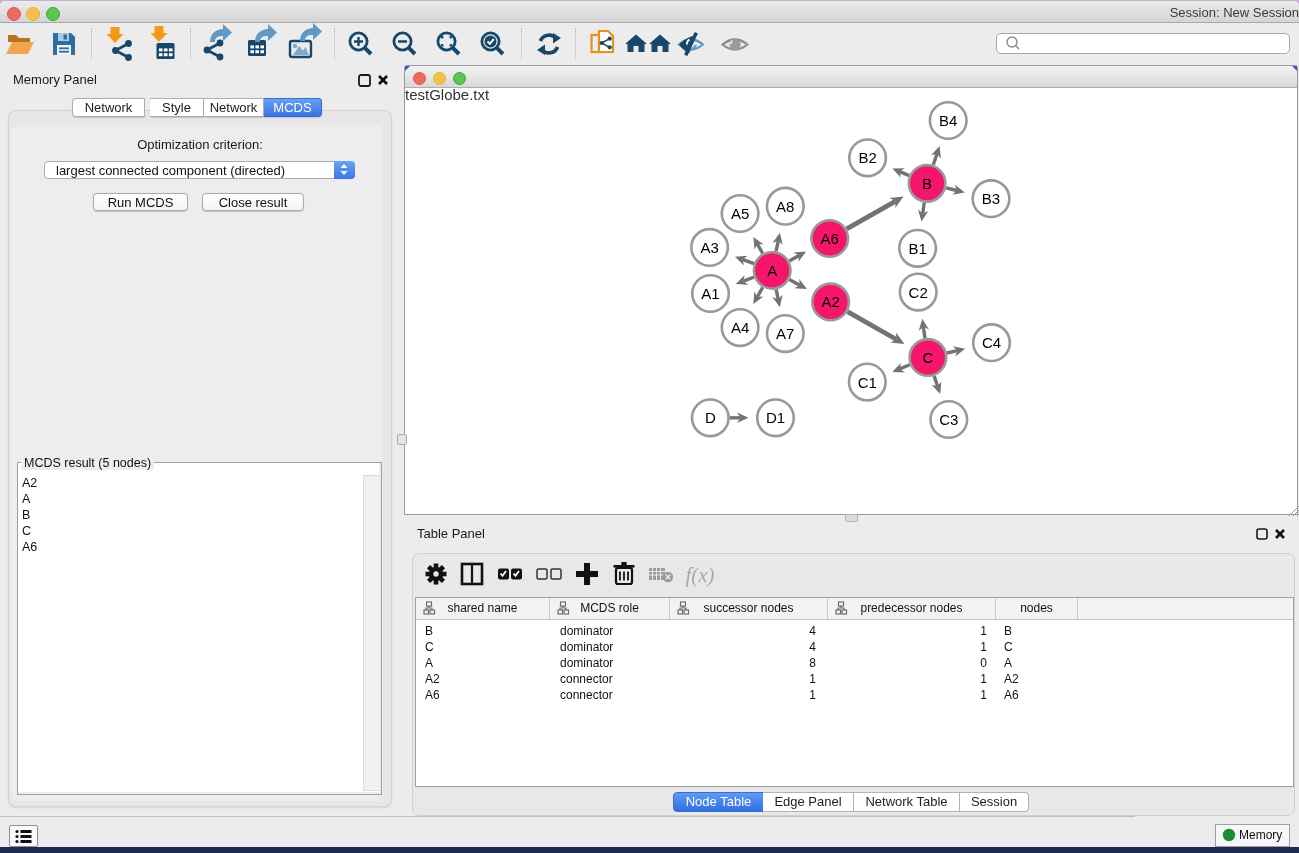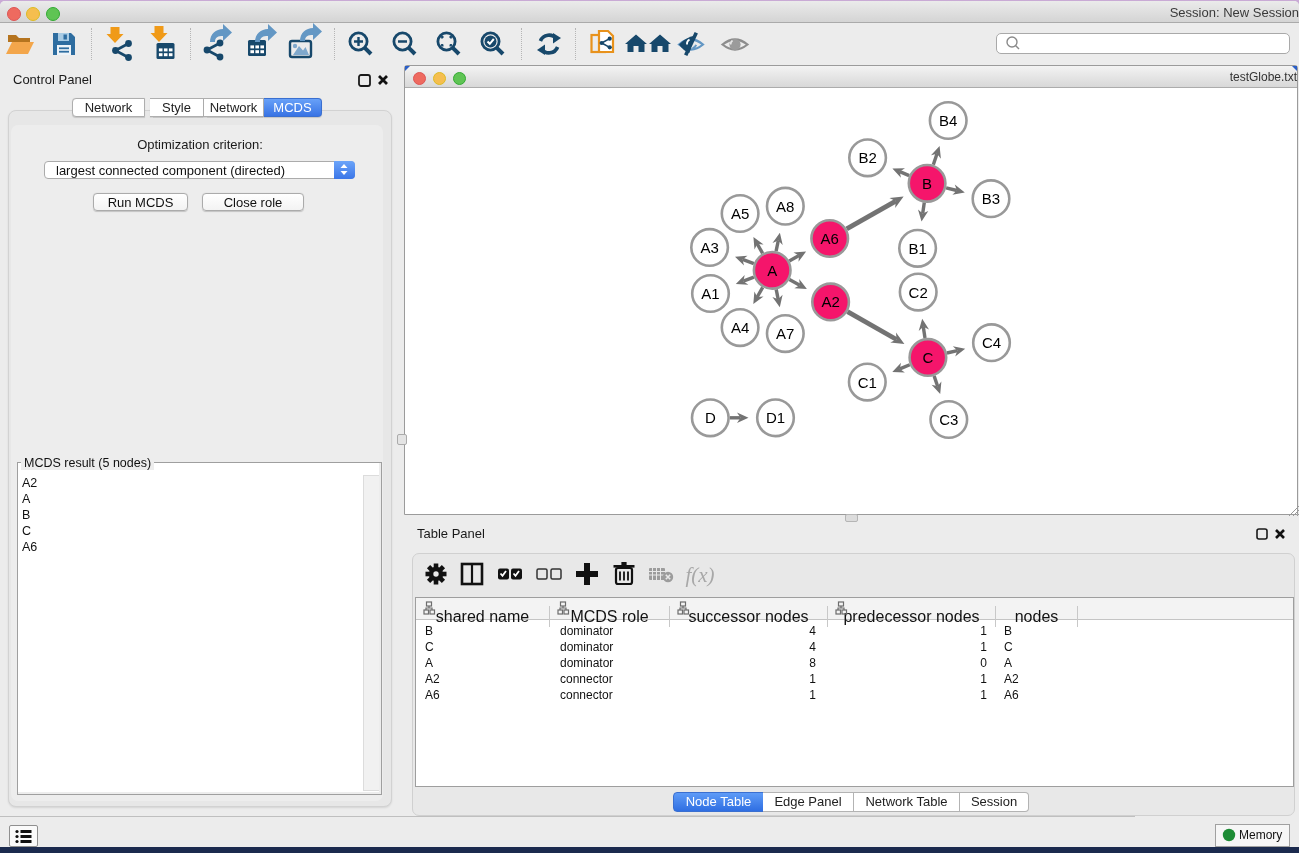--- a/index.html
+++ b/index.html
@@ -21,28 +21,28 @@
 #comboBtn{left:334px;top:160px;width:21px;height:18px;box-sizing:border-box;background:linear-gradient(#6ba4f9,#3b76e8);border-radius:0 4px 4px 0}
 .btn{position:absolute;top:192px;height:15px;background:linear-gradient(#ffffff,#f3f3f3);border:1px solid #ababab;border-radius:4px;font-size:13px;color:#111;text-align:center;padding-top:1px;box-shadow:0 0.5px 1px rgba(0,0,0,0.18)}
 #grpbox{left:17px;top:461px;width:363px;height:331px;border:1px solid #9f9f9f}
 #grpwhite{left:18px;top:462px;width:361px;height:329px;background:#fff}
 #grplab{left:21px;top:455px;font-size:12.5px;color:#111;background:#ededed;padding:0 3px}
 #grpscroll{left:363px;top:474px;width:15px;height:314px;background:#f1f1f1;border:1px solid #dcdcdc;border-right:none}
 #grplist{left:22px;top:474px;font-size:12.5px;color:#111;line-height:16px}
 
 #net{left:404px;top:64px;width:892px;height:448px;background:#fff;border:1px solid #9b9b9b;border-radius:3px 3px 0 0}
 #netTitle{left:0;top:0;width:892px;height:21px;background:linear-gradient(#f3f3f3,#d8d8d8);border-bottom:1px solid #acacac;border-radius:3px 3px 0 0}
-#netName{width:100%;text-align:right;top:4px;font-size:12px;color:#333}
+#netName{width:100%;text-align:left;top:20px;font-size:15px;color:#333}
 
 #tpTitle{left:417px;top:525px;font-size:13px;color:#1a1a1a}
 #tpPanel{left:412px;top:552px;width:881px;height:261px;background:#e8e8e8;border:1px solid #d0d0d0;border-radius:7px}
 .tbicon{position:absolute;top:558px}
 #tbl{left:415px;top:596px;width:877px;height:188px;background:#fff;border:1px solid #9e9e9e}
 #tblhead{left:0;top:0;width:877px;height:21px;background:#f3f3f3;border-bottom:1px solid #c4c4c4}
-.hc{position:absolute;top:8px;height:21px;border-right:1px solid #c8c8c8;font-size:16px;color:#111;text-align:center;line-height:21px}
+.hc{position:absolute;top:0;height:21px;border-right:1px solid #c8c8c8;font-size:12px;color:#111;text-align:center;line-height:21px}
 .rowt{position:absolute;font-size:12px;color:#111;line-height:16px}
 .tabb{position:absolute;top:791px;height:18px;background:#fff;border:1px solid #b3b3b3;border-left:none;font-size:13px;color:#222;text-align:center;line-height:18px}
 
 #status{left:0;top:815px;width:1135px;height:31px;background:#ececec;border-top:1px solid #bfbfbf}
 #memBtn{left:1215px;top:7px;width:73px;height:21px;background:#f6f6f6;border:1px solid #a0a0a0;font-size:12px;color:#111}
 #listBtn{left:9px;top:8px;width:27px;height:20px;background:#fafafa;border:1px solid #8f8f8f;border-radius:2px}
 </style></head><body>
 <div class="abs" id="deskTop"></div>
 <div class="abs" id="win">
 <div class="abs" id="titlebar">
@@ -173,39 +173,39 @@
  <div class="sep" style="left:334px"></div>
  <div class="sep" style="left:521px"></div>
  <div class="sep" style="left:575px"></div>
  <div class="abs" id="searchbox">
         <svg width="18" height="17" style="position:absolute;left:8px;top:1px">
           <circle cx="7" cy="7" r="5" fill="none" stroke="#8a8a8a" stroke-width="1.4"></circle>
           <line x1="10.5" y1="10.5" x2="14" y2="14" stroke="#8a8a8a" stroke-width="1.4"></line>
         </svg>
       </div>
 </div>
-<div class="abs" id="cpTitle">Control Panel</div>
+<div class="abs" id="cpTitle">Memory Panel</div>
 <svg class="abs" style="left:357px;top:71px" width="36" height="18">
       <rect x="2" y="3" width="11" height="11" rx="2" fill="none" stroke="#1a1a1a" stroke-width="1.8"></rect>
       <path d="M22,4 L30,12 M30,4 L22,12" stroke="#111" stroke-width="2.8"></path>
     </svg>
 <div class="abs" id="cpOuter"></div>
 <div class="abs" id="cpInner"></div>
 <div class="tabseg" style="left:72px;width:71px;border-left:1px solid #aeaeae;border-radius:4px 0 0 4px">Network</div>
 <div class="tabseg" style="left:150px;width:53px">Style</div>
 <div class="tabseg" style="left:204px;width:59px">Network</div>
 <div class="tabseg" style="left:264px;width:57px;border-radius:0 4px 4px 0;background:linear-gradient(#68a1f8,#3873e4);color:#fff;border-color:#3a6fd0">MCDS</div>
 <div class="abs" id="combo">largest connected component (directed)</div>
 <div class="abs" id="optlab">Optimization criterion:</div>
 <div class="abs" id="comboBtn"><svg width="20" height="17">
         <path d="M10,3 L13.5,7 L6.5,7 Z" fill="#fff"></path>
         <path d="M10,14 L13.5,10 L6.5,10 Z" fill="#fff"></path>
       </svg></div>
 <div class="btn" style="left:93px;width:93px">Run MCDS</div>
-<div class="btn" style="left:202px;width:100px">Close role</div>
+<div class="btn" style="left:202px;width:100px">Close result</div>
 <div class="abs" id="grpbox"></div>
 <div class="abs" id="grpwhite"></div>
 <div class="abs" id="grpscroll"></div>
 <div class="abs" id="grplab">MCDS result (5 nodes)</div>
 <div class="abs" id="grplist">A2<br>A<br>B<br>C<br>A6</div>
 
 <div class="abs" id="net">
  <div class="abs" id="netTitle">
   <div class="tl" style="left:8px;top:5.5px;width:11px;height:11px;background:#ee6a5f;border:0.5px solid #d55"></div>
   <div class="tl" style="left:28px;top:5.5px;width:11px;height:11px;background:#f5be4f;border:0.5px solid #db2"></div>

